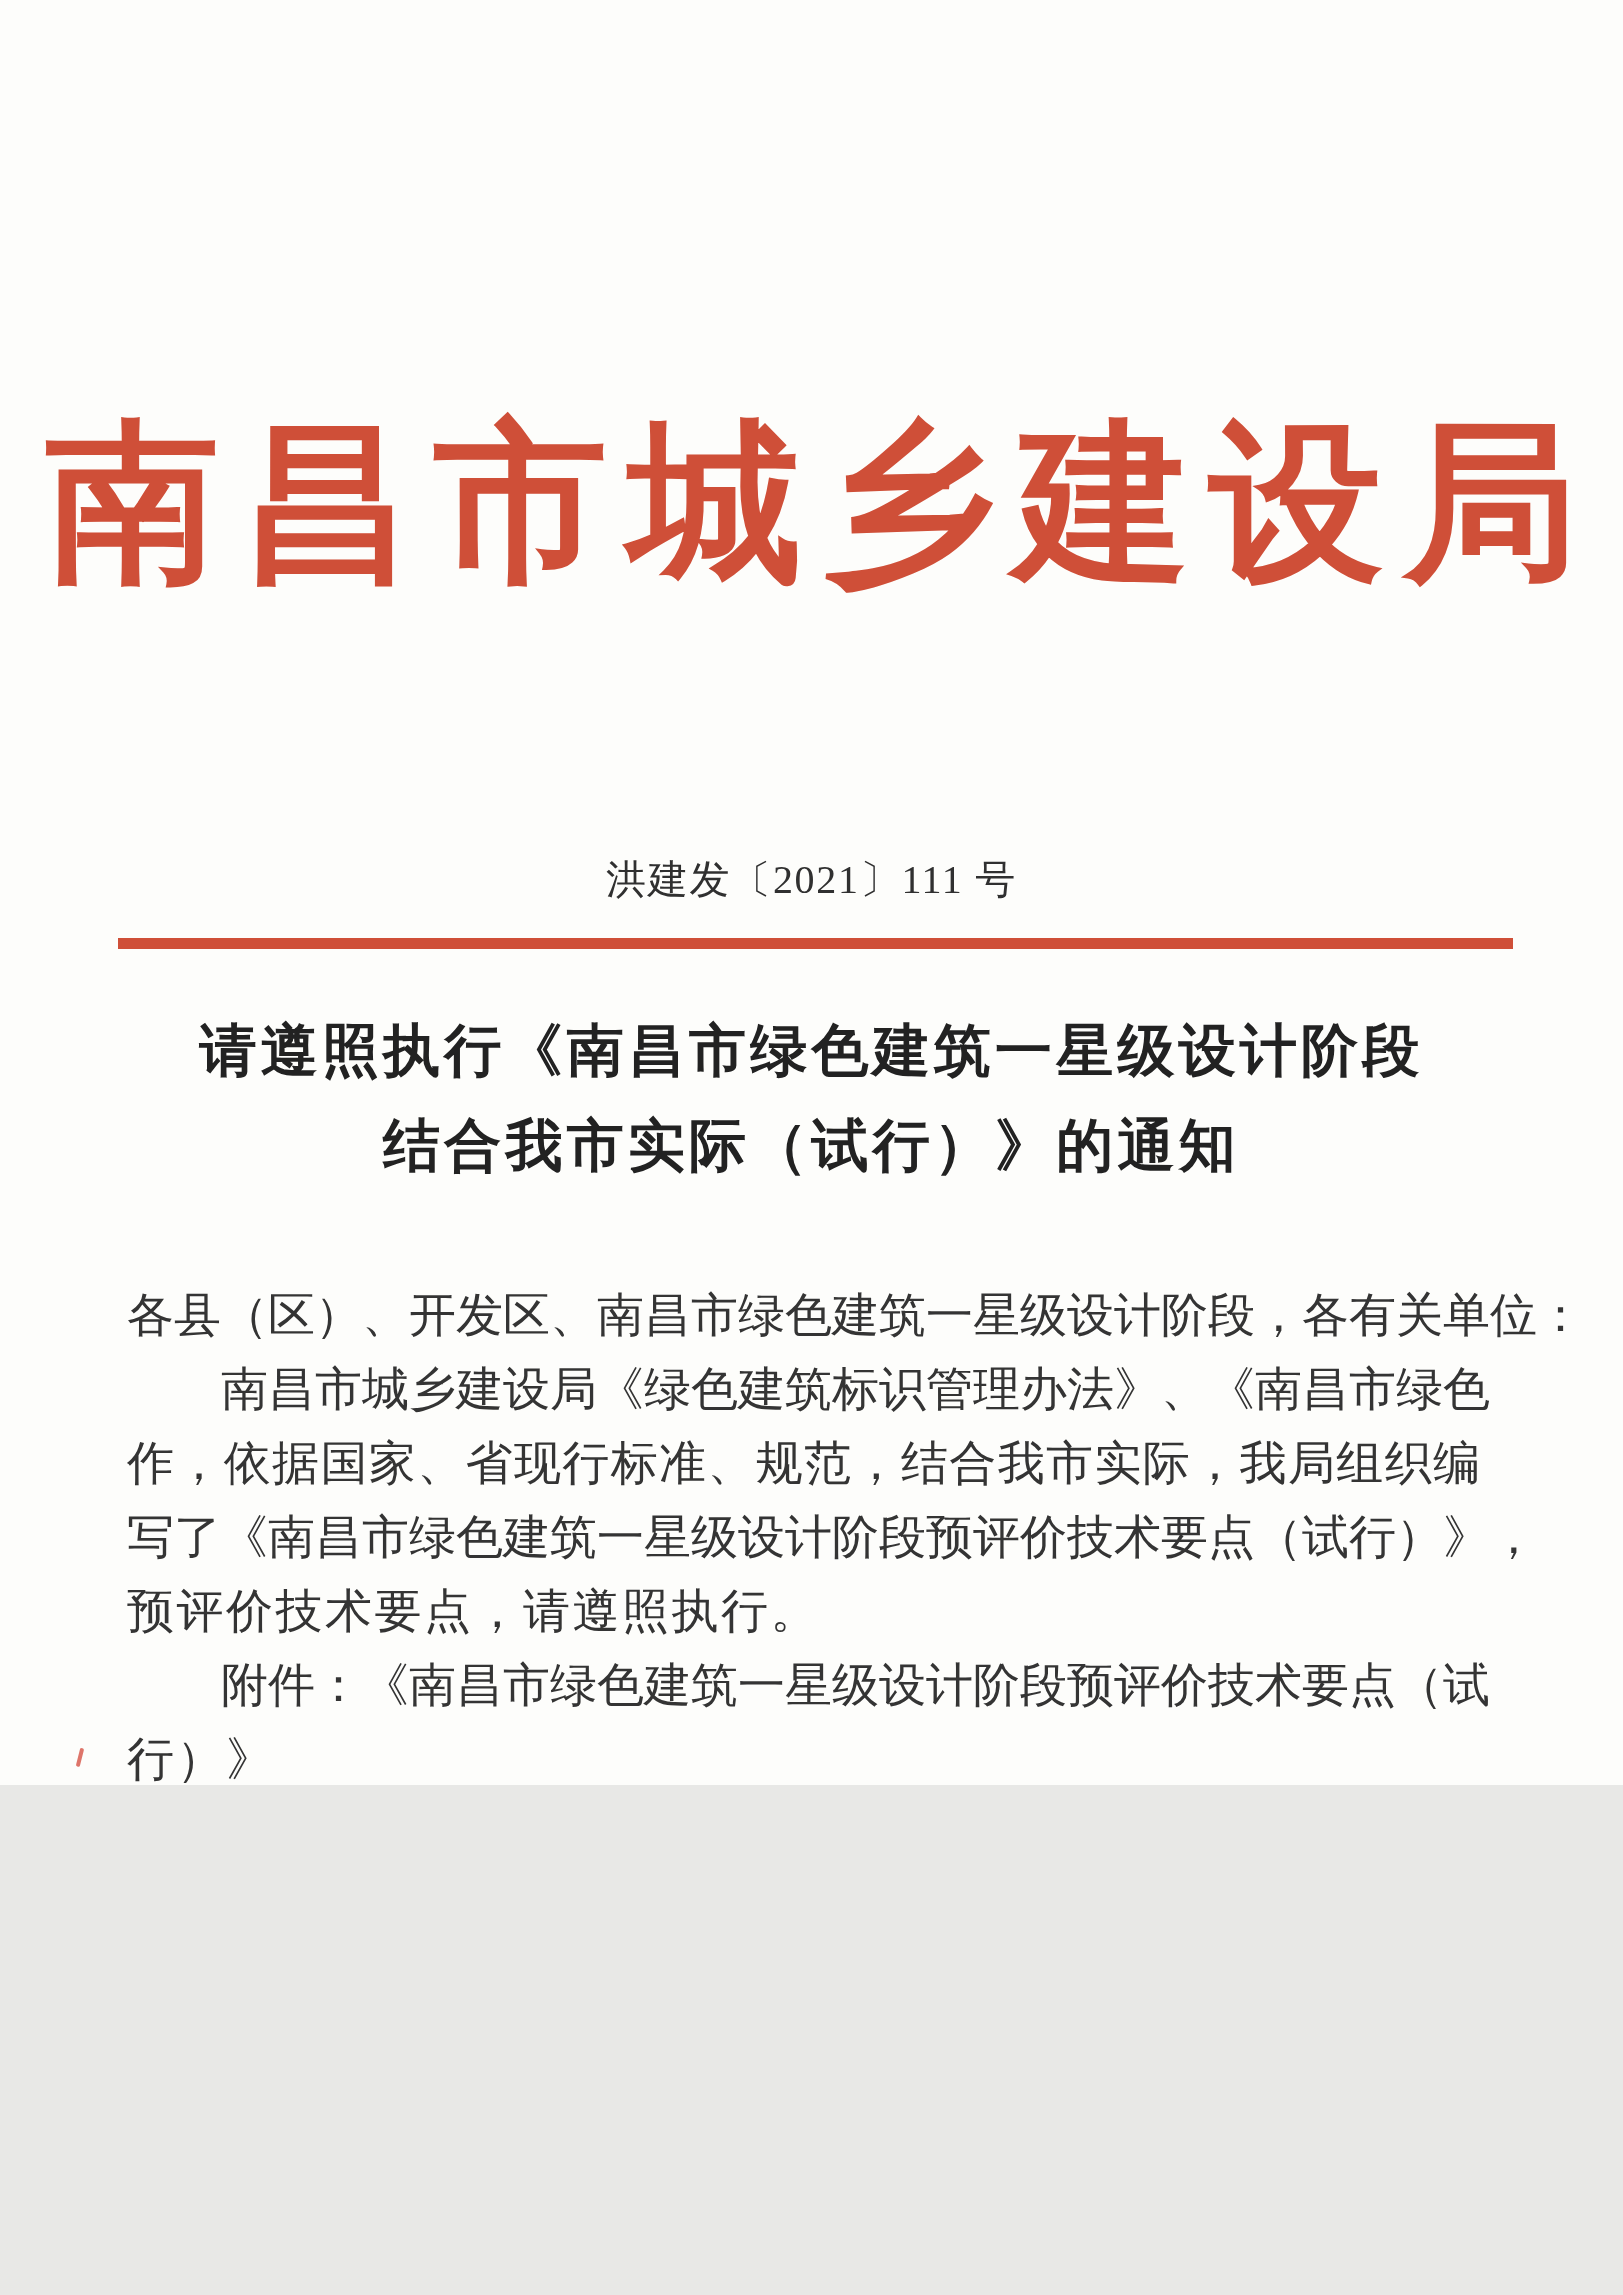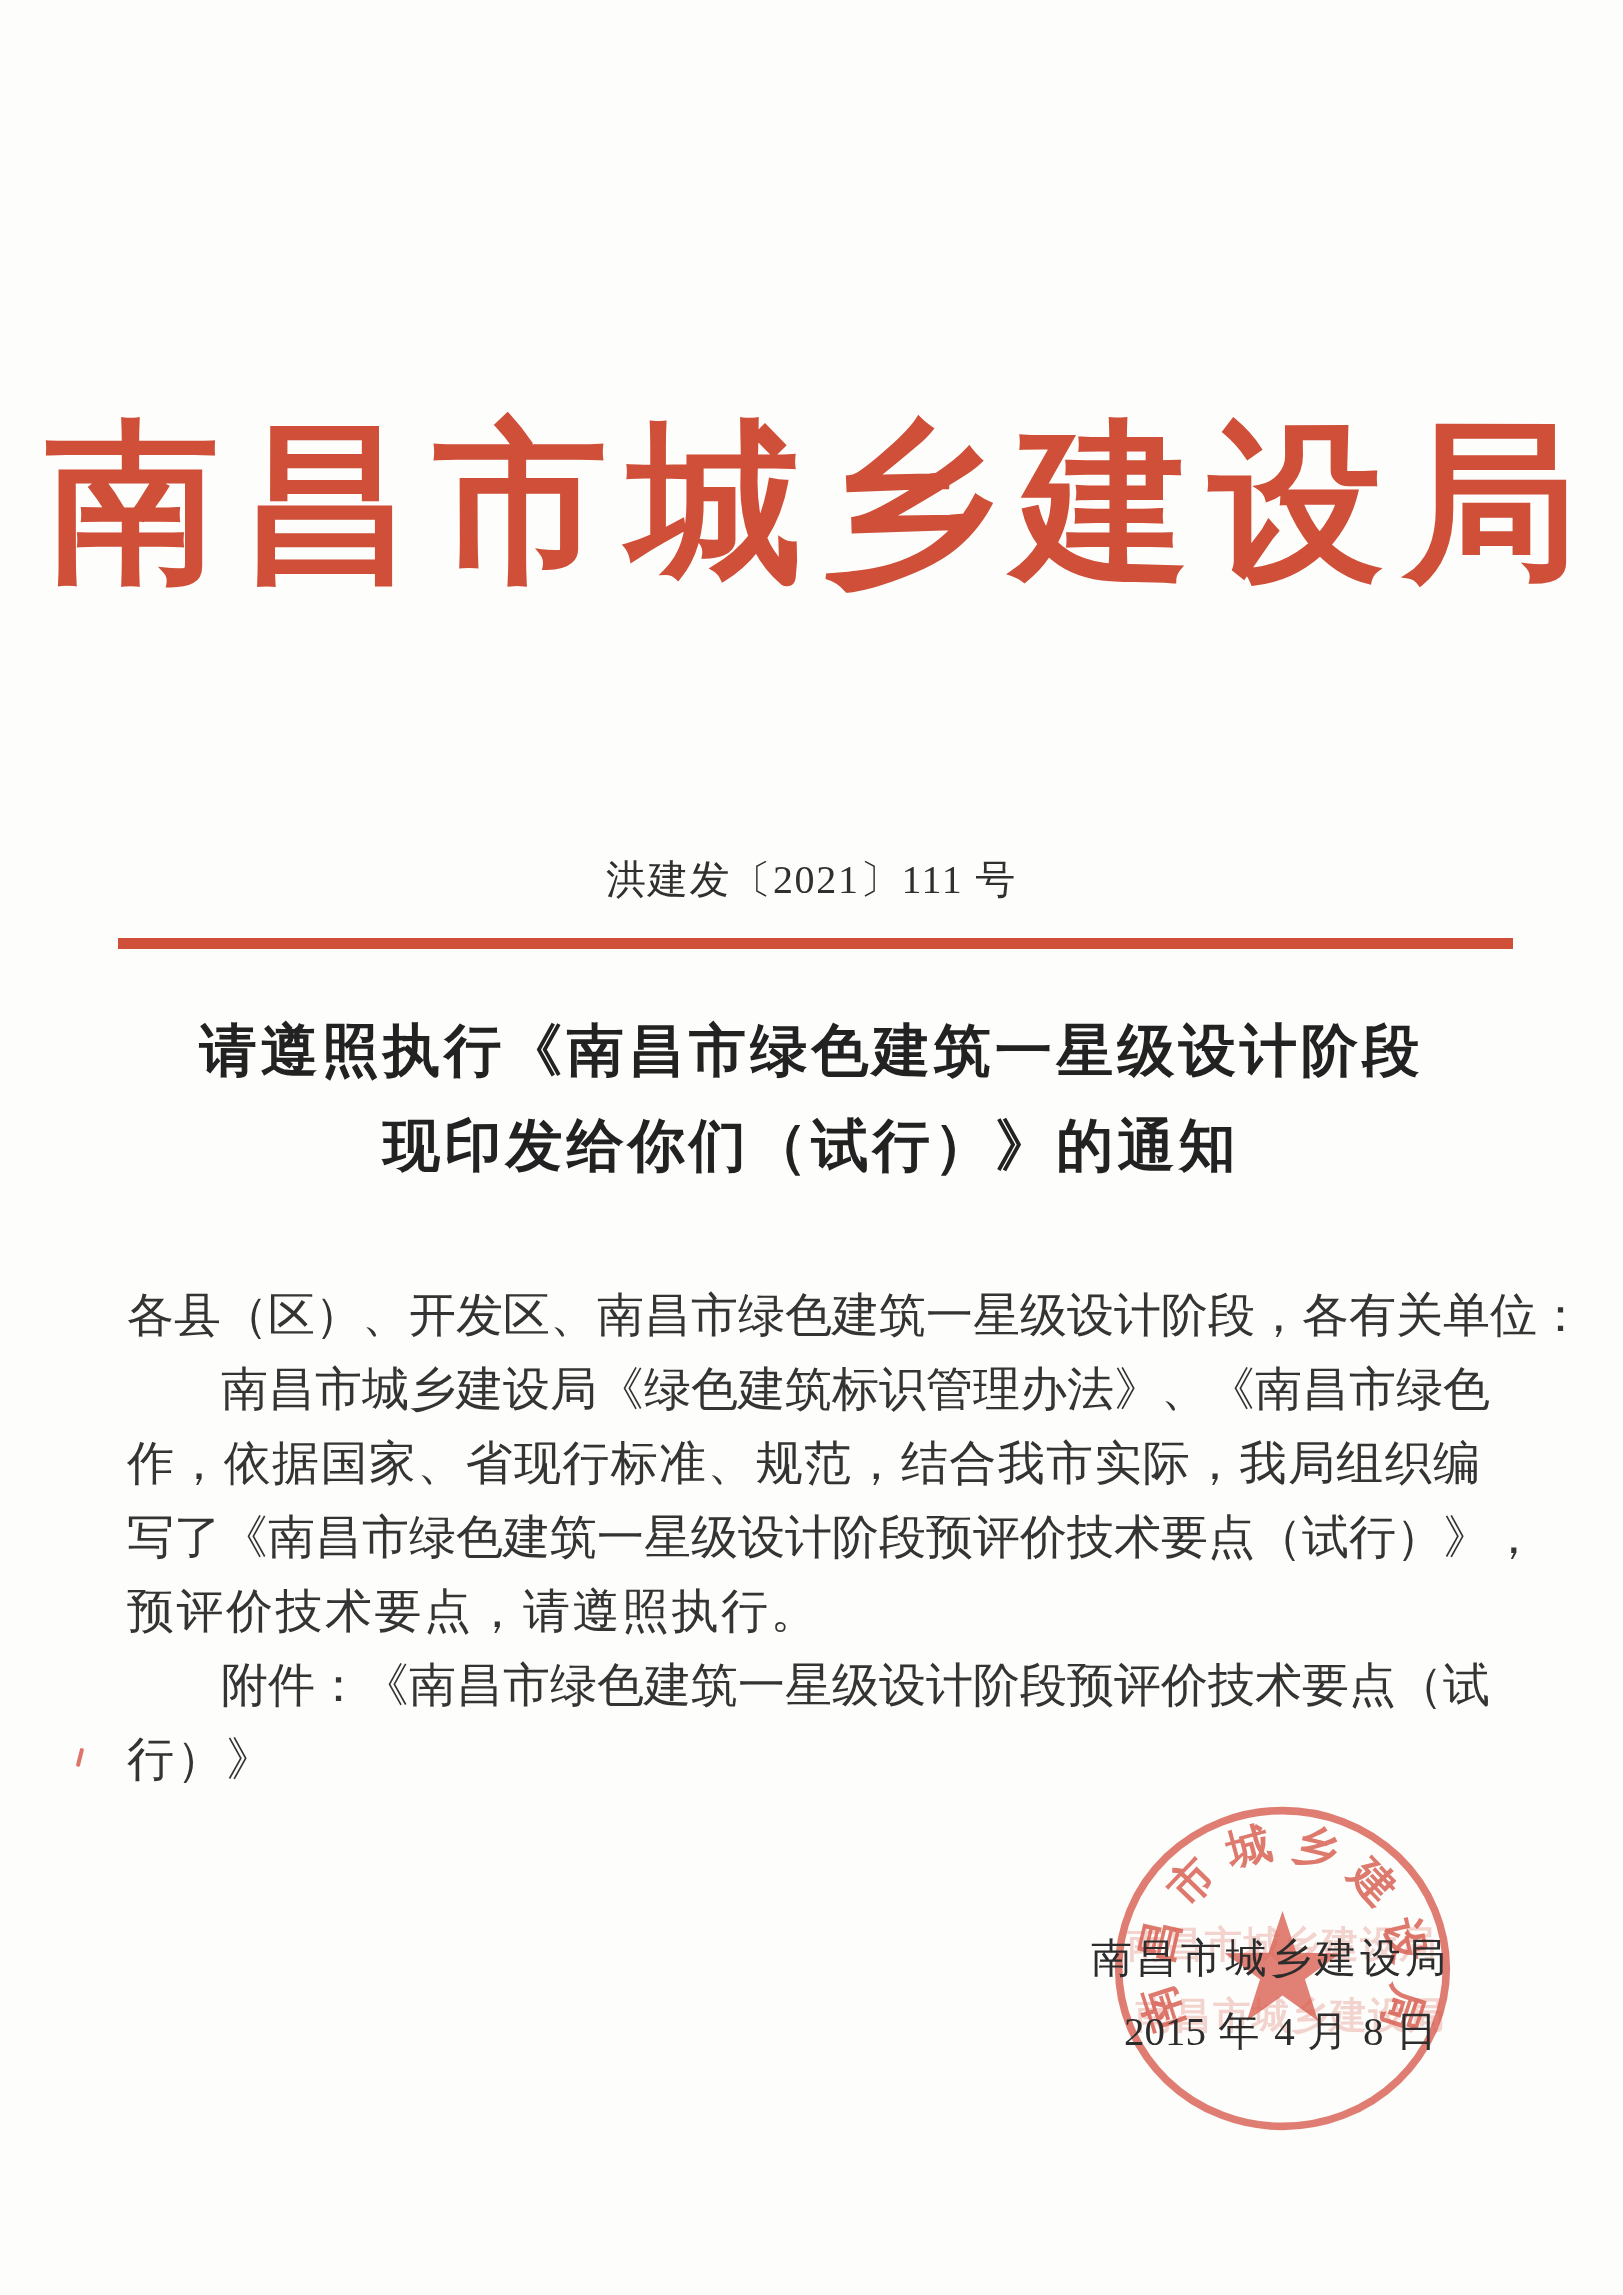--- a/index.html
+++ b/index.html
@@ -1,18 +1,18 @@
 <!DOCTYPE html>
 <html style="--header_red: #cf4f38; --line_red: #cf4f38; --seal_red: #d85d50; --ink: #303030;font-size:13.5px"><head>
 <meta charset="utf-8">
 <style>
   html,body{margin:0;padding:0;background:#e8e8e6;}
   .page{
     position:relative;
-    width:1623px;height:2295px;
+    width:1623px;height:1785px;
     margin:0 auto;
     background:#fdfdfb;
     overflow:hidden;
     font-family:"Liberation Serif","DejaVu Serif",serif;
     color:var(--ink,#303030);
   }
   .agency-header{
     position:absolute;
     top:409px;left:0;width:1623px;
     text-align:center;
@@ -125,21 +125,21 @@
 <div class="page">
 
   <div class="agency-header">南昌市城乡建设局</div>
 
   <div class="doc-number">洪建发〔2021〕111 号</div>
 
   <div class="red-rule"></div>
 
   <div class="doc-title">
     <div>请遵照执行《南昌市绿色建筑一星级设计阶段</div>
-    <div>现印发给你们（试行）》的通知</div>
+    <div>结合我市实际（试行）》的通知</div>
   </div>
 
   <div class="body-block">
     <div class="body-line">各县（区）、开发区、南昌市绿色建筑一星级设计阶段，各有关单位：</div>
     <div class="body-line">　　南昌市城乡建设局《绿色建筑标识管理办法》、《南昌市绿色</div>
     <div class="body-line">作，依据国家、省现行标准、规范，结合我市实际，我局组织编</div>
     <div class="body-line">写了《南昌市绿色建筑一星级设计阶段预评价技术要点（试行）》，</div>
     <div class="body-line short">预评价技术要点，请遵照执行。</div>
     <div class="body-line">　　附件：《南昌市绿色建筑一星级设计阶段预评价技术要点（试</div>
     <div class="body-line short">行）》</div>

